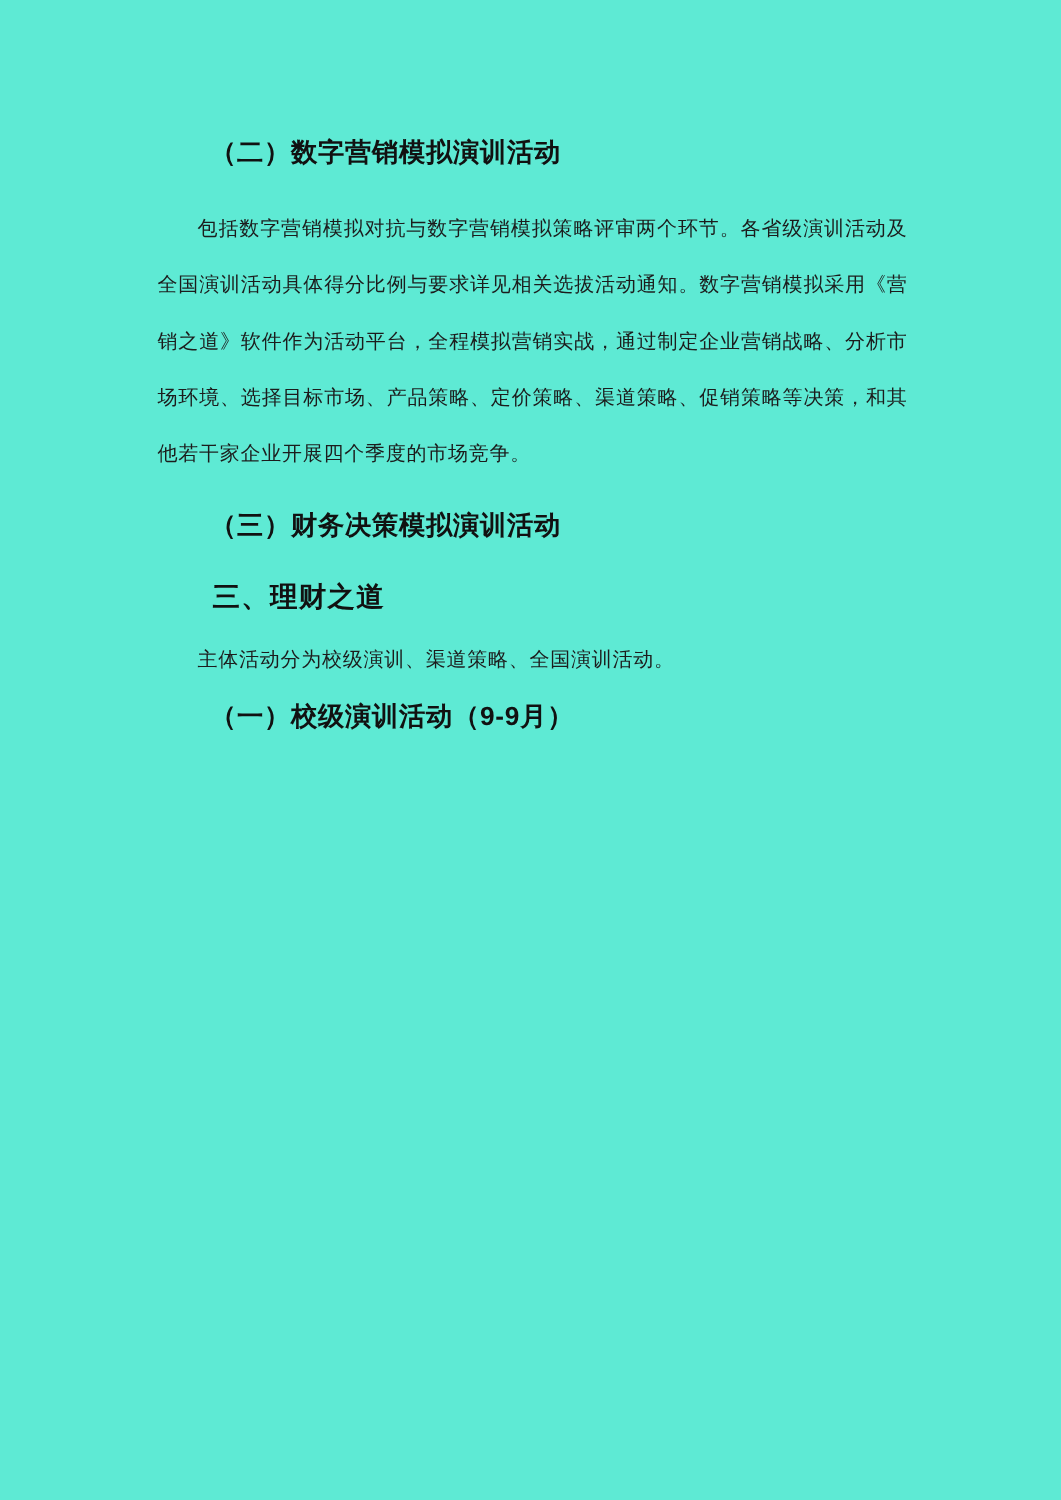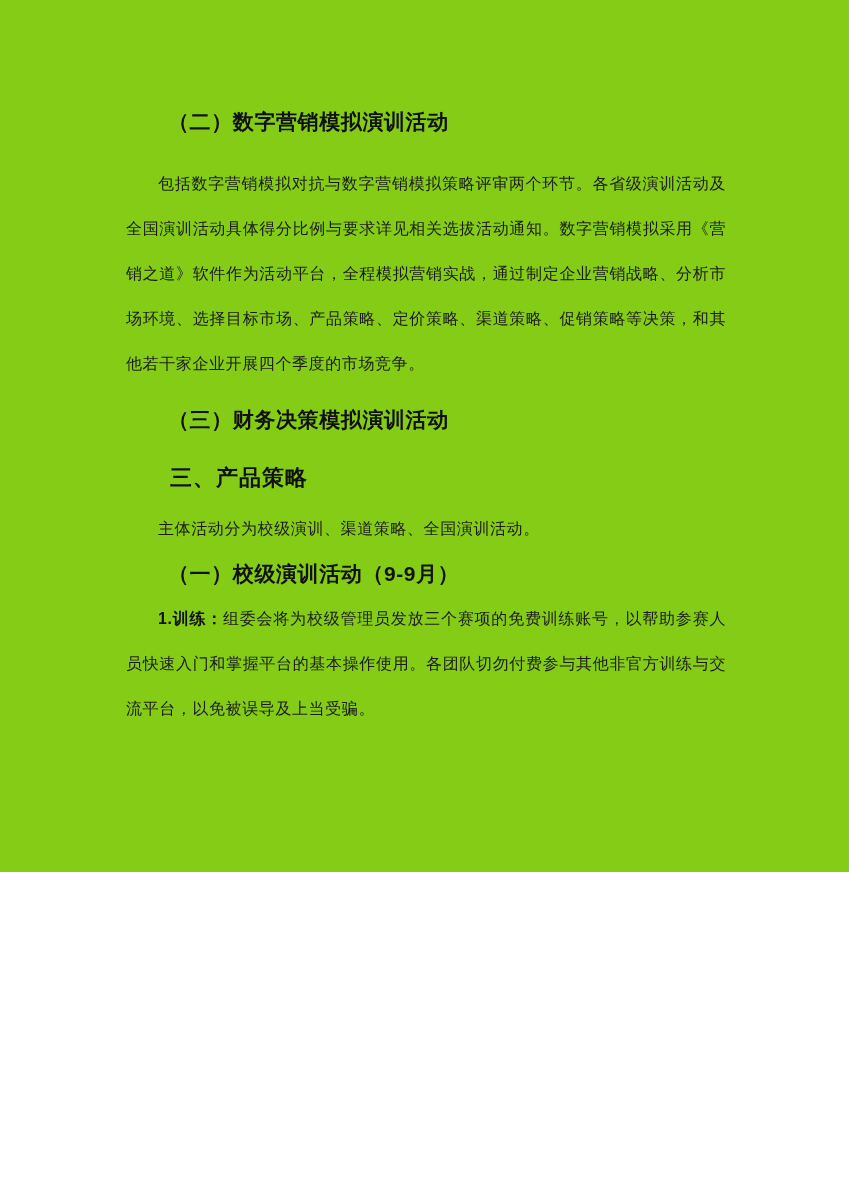--- a/index.html
+++ b/index.html
@@ -8,22 +8,22 @@
   }
   body {
     width: 849px;
     height: 1200px;
     background: #ffffff;
     overflow: hidden;
   }
   .page {
     position: relative;
     width: 849px;
-    height: 872px;
-    background: #84cc16;
+    height: 1200px;
+    background: #5eead4;
     box-sizing: border-box;
   }
   .content {
     position: absolute;
     top: 100px;
     left: 126px;
     width: 600px;
     color: #1c1c1c;
   }
   
@@ -87,22 +87,21 @@
 <div class="page">
   <div class="content">
 
     <h3 class="sub-heading-serif">（二）数字营销模拟演训活动</h3>
 
     <p class="body-para">包括数字营销模拟对抗与数字营销模拟策略评审两个环节。各省级演训活动及全国演训活动具体得分比例与要求详见相关选拔活动通知。数字营销模拟采用《营销之道》软件作为活动平台，全程模拟营销实战，通过制定企业营销战略、分析市场环境、选择目标市场、产品策略、定价策略、渠道策略、促销策略等决策，和其他若干家企业开展四个季度的市场竞争。</p>
 
     <h3 class="sub-heading-serif with-top-gap">（三）财务决策模拟演训活动</h3>
 
 
-    <h2 class="chapter-heading">三、产品策略</h2>
+    <h2 class="chapter-heading">三、理财之道</h2>
 
     <p class="body-para">主体活动分为校级演训、渠道策略、全国演训活动。</p>
 
     <h3 class="sub-heading-sans">（一）校级演训活动（9-9月）</h3>
 
-    <p class="body-para"><span class="item-label">1.训练：</span><span>组委会将为校级管理员发放三个赛项的免费训练账号，以帮助参赛人员快速入门和掌握平台的基本操作使用。各团队切勿付费参与其他非官方训练与交流平台，以免被误导及上当受骗。</span></p>
 
   </div>
 </div>
 
 </body></html>

